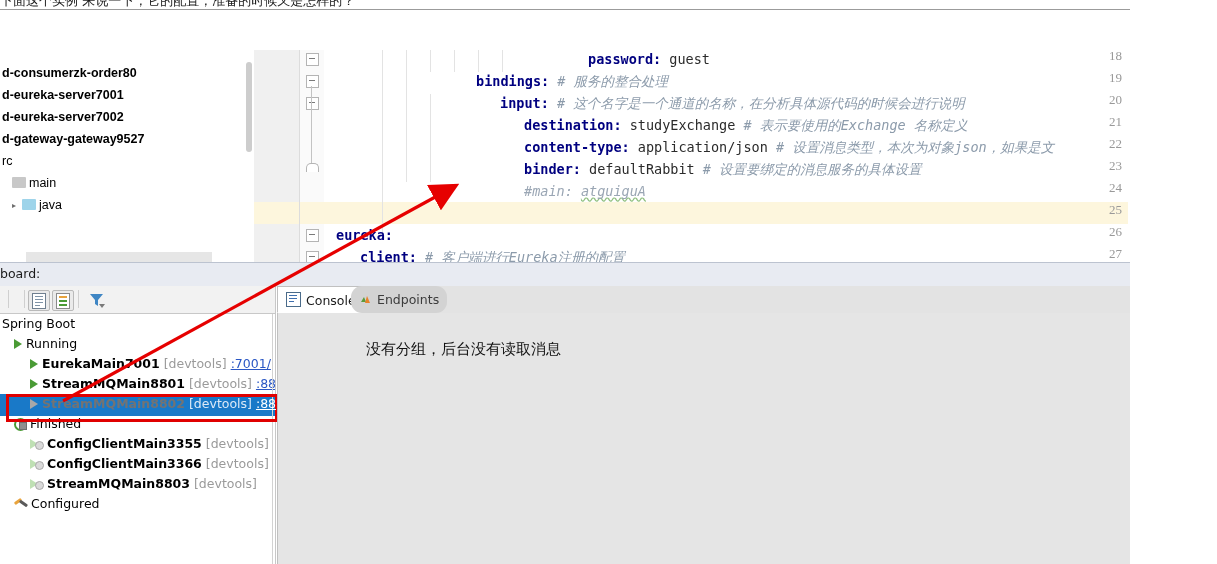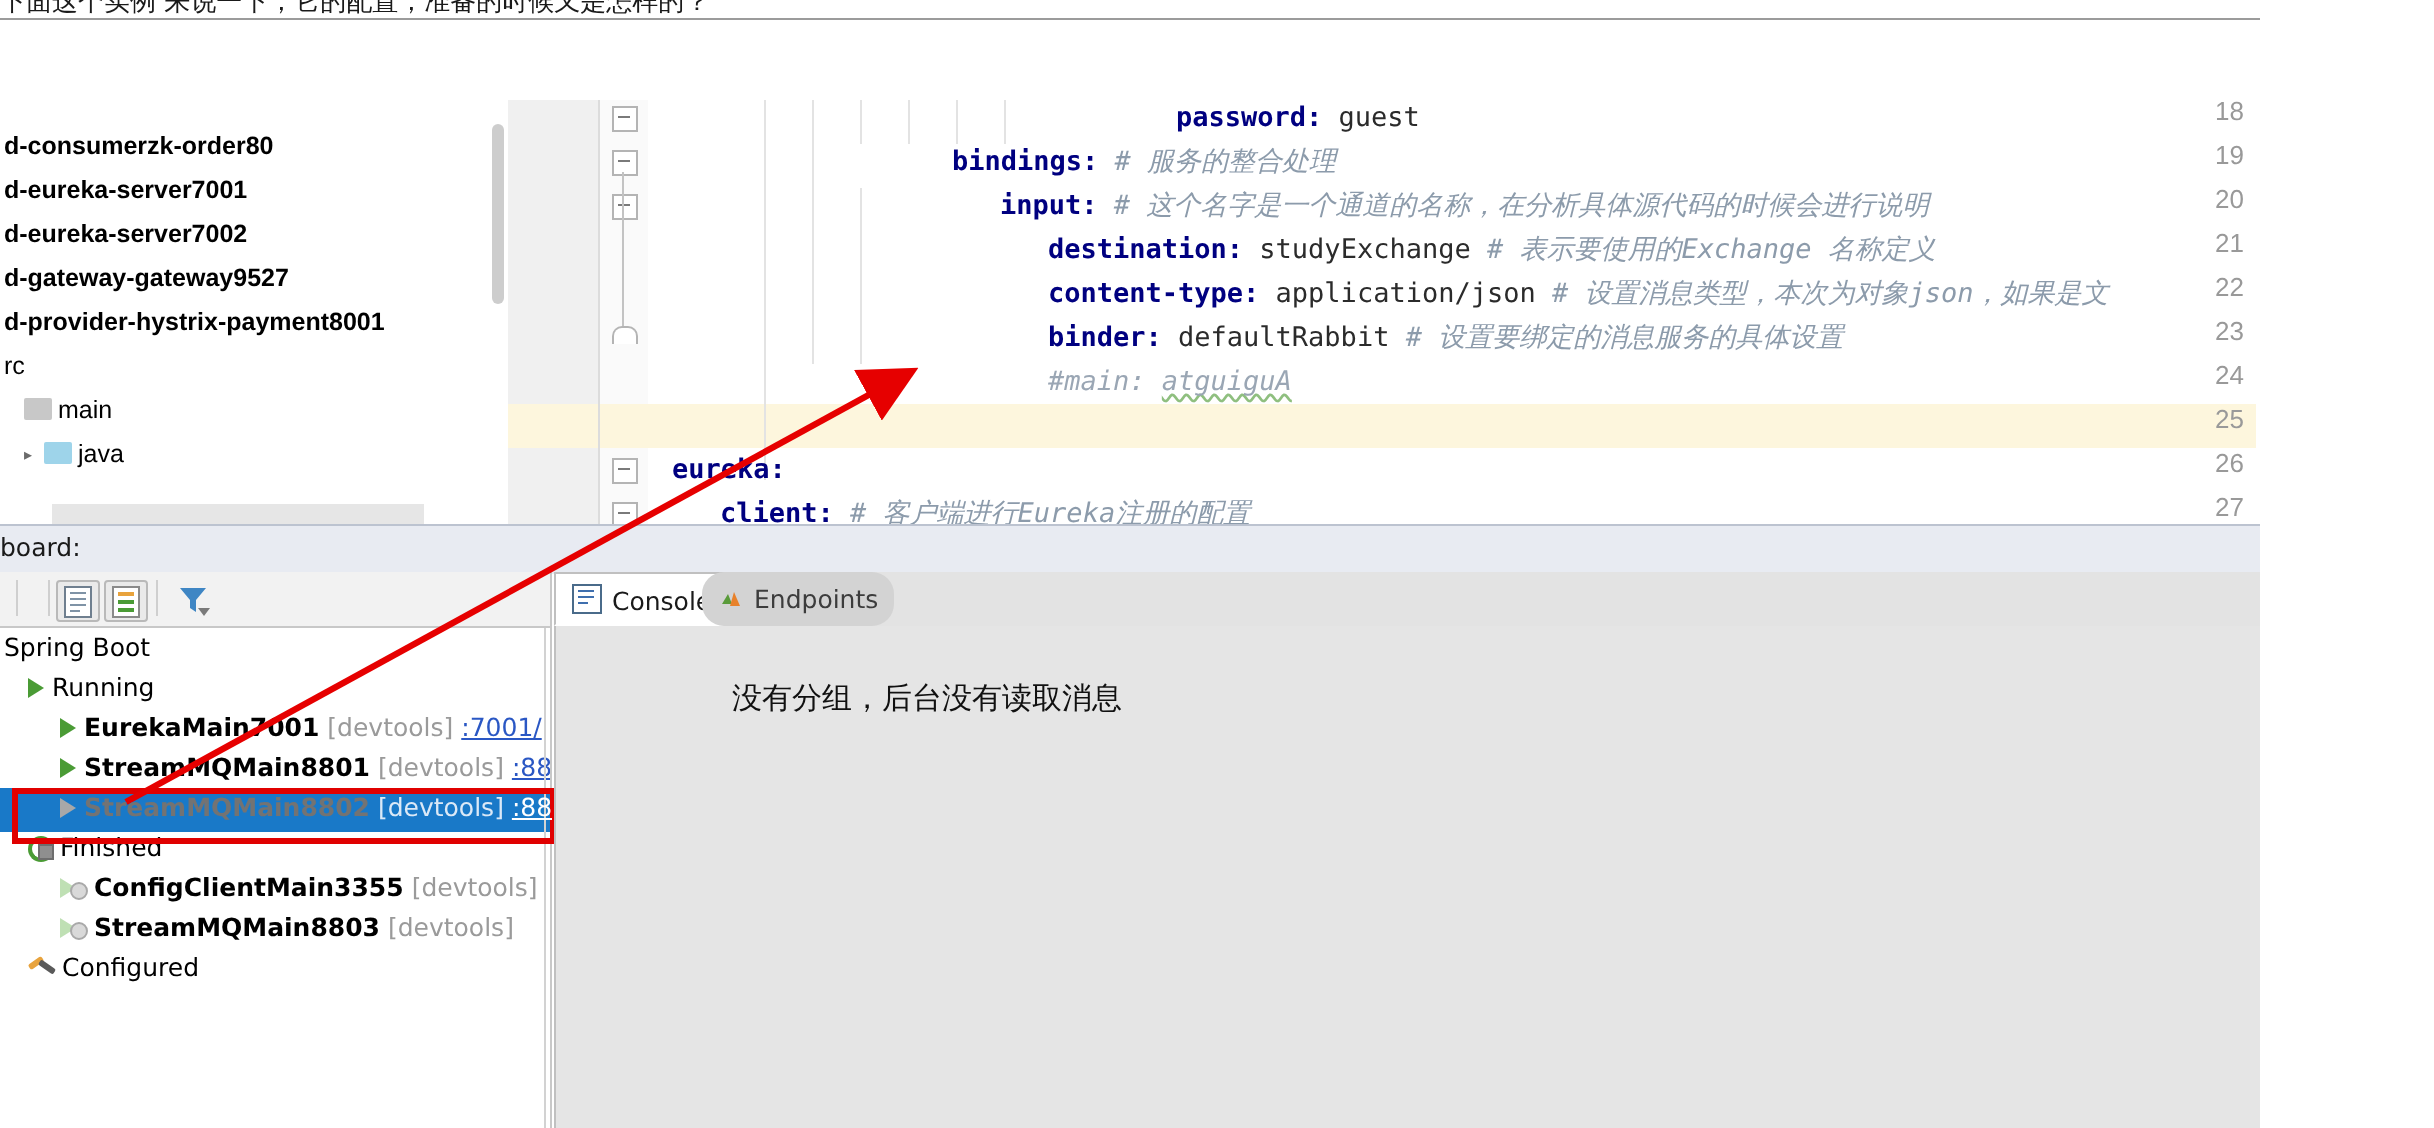--- a/index.html
+++ b/index.html
@@ -30,21 +30,21 @@
   #tree-sel{position:absolute;left:26px;top:252px;width:186px;height:14px;background:#e6e6e6;}
   #tree-scroll{position:absolute;left:246px;top:62px;width:6px;height:90px;background:#cdcdcd;border-radius:3px;}
 
   
   #editor{position:absolute;left:254px;top:50px;width:874px;height:212px;background:#fff;overflow:hidden;
      font-family:"DejaVu Sans Mono",monospace;}
   #gutter{position:absolute;left:0;top:0;width:46px;height:212px;background:#f0f0f0;}
   #gutter-line{position:absolute;left:45px;top:0;width:1px;height:212px;background:#dcdcdc;}
   #fold-col{position:absolute;left:46px;top:0;width:24px;height:212px;background:#fafafa;}
   .ln{position:absolute;right:6px;width:40px;text-align:right;color:#999;font-size:13px;
-      font-family:Liberation Sans, sans-serif;}
+      font-family:Liberation Serif, serif;}
   .hl25{position:absolute;left:0;top:152px;width:874px;height:22px;background:#fdf6dd;}
   .hl25g{position:absolute;left:0;top:152px;width:46px;height:22px;background:#f7f0d0;}
   .cline{position:absolute;left:70px;white-space:nowrap;font-size:13.5px;line-height:22px;height:22px;}
   .kw{color:#000080;font-weight:bold;}
   .val{color:#2b2b2b;}
   .cmt{color:#8c9bab;font-style:italic;}
   .cmt2{color:#9aa6b4;font-style:italic;}
   .squig{text-decoration:underline wavy #8fbf7f;text-decoration-skip-ink:none;}
   .guide{position:absolute;width:1px;background:#e3e3e3;}
   .foldmark{position:absolute;left:52px;width:11px;height:11px;border:1px solid #b4b4b4;background:#fff;}
@@ -129,21 +129,20 @@
 <div id="top-strip">
   <div class="cut">下面这个实例  来说一下，它的配置，准备的时候又是怎样的？</div>
 </div>
 <div id="top-rule"></div>
 
 <div id="file-tree">
     <div class="ft-row bold"><span>d-consumerzk-order80</span></div>
     <div class="ft-row bold"><span>d-eureka-server7001</span></div>
     <div class="ft-row bold"><span>d-eureka-server7002</span></div>
     <div class="ft-row bold"><span>d-gateway-gateway9527</span></div>
-    <div class="ft-row bold"><span>d-provider-hystrix-payment8001</span></div>
     <div class="ft-row plain"><span>rc</span></div>
     <div class="ft-row plain"><span class="arrow"></span><span class="fold grey"></span><span>main</span></div>
     <div class="ft-row plain indent1"><span class="arrow">▸</span><span class="fold blue"></span><span>java</span></div>
   </div>
 <div id="tree-sel"></div>
 <div id="tree-scroll"></div>
 
 <div id="editor">
   <div id="gutter"></div>
   <div class="hl25g"></div>
@@ -228,20 +227,21 @@
 <div id="svc-tree">
   <div id="svc-sel"></div>
   <div id="svc-rows">
       <div class="sv-row sv-ind0"><span class="">Spring Boot</span></div>
       <div class="sv-row sv-ind1"><span class="tri"></span><span class="">Running</span></div>
       <div class="sv-row sv-ind2"><span class="tri"></span><span class="nm">EurekaMain7001</span> <span class="dv">[devtools]</span> <span class="url">:7001/</span></div>
       <div class="sv-row sv-ind2"><span class="tri"></span><span class="nm">StreamMQMain8801</span> <span class="dv">[devtools]</span> <span class="url">:8801/</span></div>
       <div class="sv-row sv-ind2" style="color: rgb(255, 255, 255); position: relative; z-index: 2;"><span class="tri grey"></span><span class="nm" style="color: #737373; text-align: right;">StreamMQMain8802</span> <span class="dv" style="color: rgb(219, 233, 247);">[devtools]</span> <span class="url" style="color: rgb(255, 255, 255);">:8802/</span></div>
       <div class="sv-row sv-ind1"><span class="ico-fin"></span><span class="">Finished</span></div>
       <div class="sv-row sv-ind2"><span class="ico-stopped"></span><span class="nm">ConfigClientMain3355</span> <span class="dv">[devtools]</span></div>
+      <div class="sv-row sv-ind2"><span class="ico-stopped"></span><span class="nm">ConfigClientMain3366</span> <span class="dv">[devtools]</span></div>
       <div class="sv-row sv-ind2"><span class="ico-stopped"></span><span class="nm">StreamMQMain8803</span> <span class="dv">[devtools]</span></div>
       <div class="sv-row sv-ind1"><span class="ico-cfg"></span><span class="">Configured</span></div>
     </div>
 </div>
 <div id="svc-vline"></div>
 <div id="svc-right-border"></div>
 <div id="redbox"></div>
 
 <div id="tabs">
     <div class="tab active" style="left: 0px;"><span class="tab-ico console"><i style="top:2px;width:8px;"></i><i style="top:5px;width:8px;"></i><i style="top:8px;width:5px;"></i></span><span>Console</span></div>

